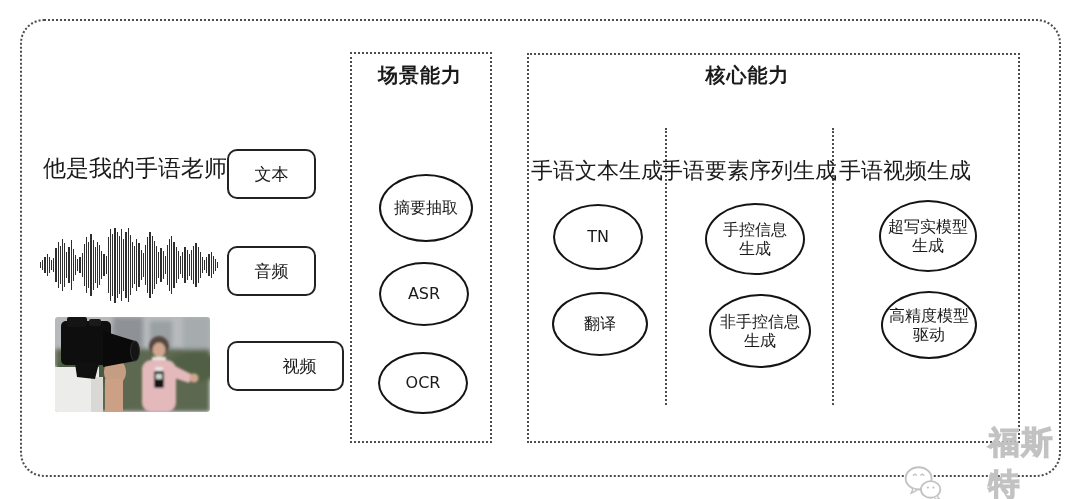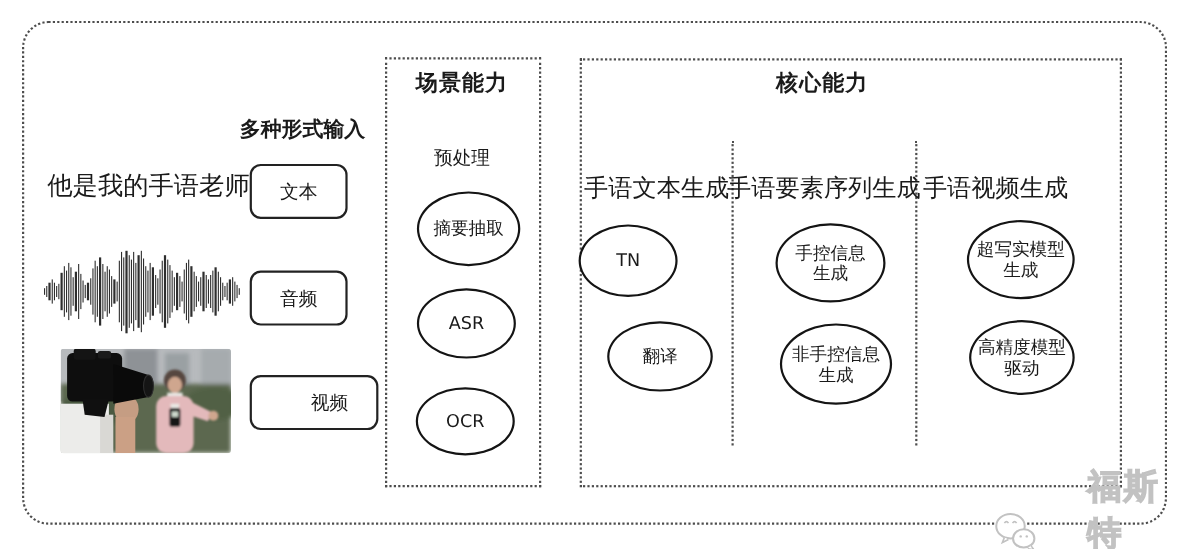--- a/index.html
+++ b/index.html
@@ -27,21 +27,21 @@
   #col-header-2{left:749px;}
   #col-header-3{left:905px;}
 
   
   .ellipse{position:absolute;border:2.5px solid #141414;border-radius:50%;
     display:flex;align-items:center;justify-content:center;background:#fff;}
   .ellipse span{font-size:16px;text-align:center;line-height:1.2;white-space:pre-line;}
   #e-summary{left:379px;top:174px;width:90px;height:64px;}
   #e-asr{left:379px;top:262px;width:86px;height:60px;}
   #e-ocr{left:378px;top:352px;width:86px;height:58px;}
-  #e-tn{left:526px;top:204px;width:86px;height:62px;}
+  #e-tn{left:553px;top:204px;width:86px;height:62px;}
   #e-trans{left:552px;top:292px;width:92px;height:60px;}
   #e-manual{left:705px;top:203px;width:96px;height:68px;}
   #e-nonmanual{left:709px;top:294px;width:98px;height:70px;}
   #e-hyper{left:879px;top:200px;width:94px;height:68px;}
   #e-precision{left:881px;top:291px;width:92px;height:64px;}
 
   
   #inputs-header{position:absolute;left:218px;top:105px;font-size:19px;font-weight:700;}
   #sample-text{position:absolute;left:43px;top:153px;font-size:23px;}
   .io-box{position:absolute;left:227px;width:85px;height:46px;border:2px solid #222;
@@ -62,21 +62,20 @@
   .wm-text{font-size:31px;font-weight:700;letter-spacing:2px;color:#dedede;
     -webkit-text-stroke:1.2px #c2c2c2;margin-left:4px;}
 </style>
 </head>
 <body>
 
 <div class="canvas">
 
   <div class="outer-border"></div>
 
-  <div id="inputs-header">多种形式输入</div>
 
   <div id="sample-text">他是我的手语老师</div>
 
   <div class="waveform">
       <div class="wbar" style="height: 6px;"></div>
       <div class="wbar" style="height: 10px;"></div>
       <div class="wbar" style="height: 16px;"></div>
       <div class="wbar" style="height: 22px;"></div>
       <div class="wbar" style="height: 16px;"></div>
       <div class="wbar" style="height: 10px;"></div>
@@ -209,21 +208,20 @@
   </div>
   <div class="io-box" id="box-audio">
     <span>音频</span>
   </div>
   <div class="io-box" id="box-video">
     <span>视频</span>
   </div>
 
   <div class="dash-box" id="scene-box"></div>
   <div class="box-title" id="scene-title">场景能力</div>
-  <div class="sub-label" id="preprocess-label">预处理</div>
 
   <div class="ellipse" id="e-summary">
     <span>摘要抽取</span>
   </div>
   <div class="ellipse" id="e-asr">
     <span>ASR</span>
   </div>
   <div class="ellipse" id="e-ocr">
     <span>OCR</span>
   </div>

